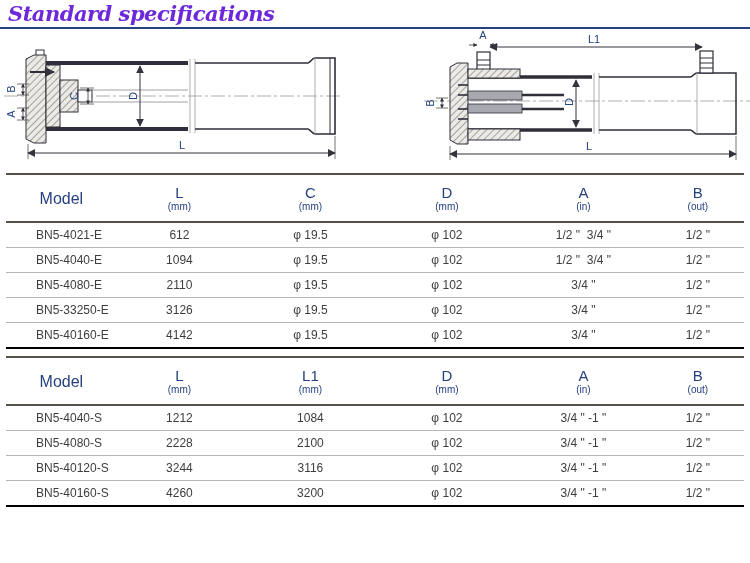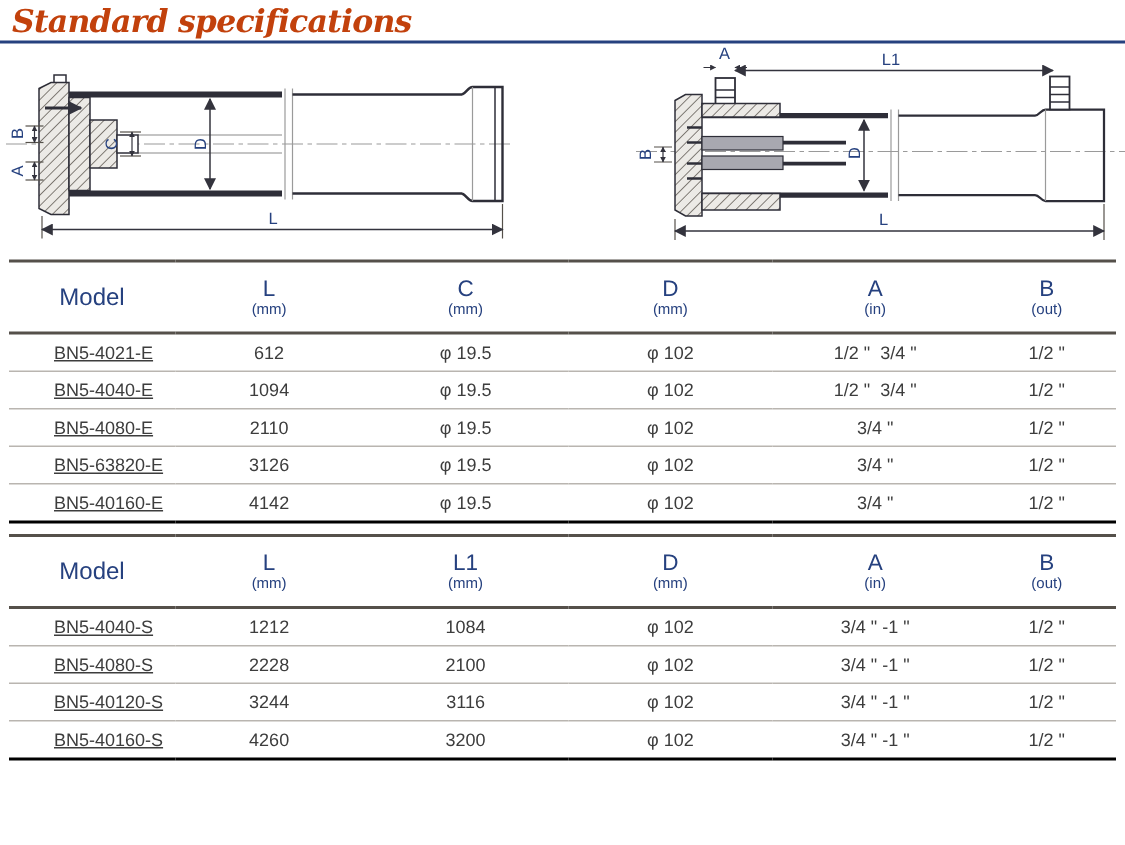--- a/index.html
+++ b/index.html
@@ -4,21 +4,21 @@
 <style>
   html,body{margin:0;padding:0;}
   body{
     width:750px;height:563px;background:#ffffff;position:relative;
     font-family:"Liberation Sans",sans-serif;color:#3d3d3d;overflow:hidden;
   }
   
   .hdr{position:absolute;top:0;left:0;width:750px;}
   .page-title{
     font-family:"DejaVu Serif",serif;font-style:italic;font-weight:bold;
-    color:#c2410c;font-size:21px;line-height:24px;margin:2px 0 0 8px;
+    color:#6d28d9;font-size:21px;line-height:24px;margin:2px 0 0 8px;
     letter-spacing:-0.5px;
   }
   .title-rule{height:0;border-bottom:2px solid #26417f;margin-top:1px;}
 
   
   .drawings{position:absolute;top:29px;left:0;width:750px;height:143px;}
   .drw-left{position:absolute;left:4px;top:3px;}
   .drw-right{position:absolute;left:424px;top:0;}
   svg text{
     fill:#26417f;font-family:"Liberation Sans",sans-serif;font-size:11px;
@@ -41,21 +41,21 @@
     border-bottom:2px solid #55504a;padding:0;
   }
   .spec th.model{font-size:16px;text-align:center;}
   .h-letter{display:block;font-size:15px;line-height:17px;text-align:center;}
   .h-unit{display:block;font-size:10px;line-height:12px;text-align:center;}
   .spec td{
     height:24px;font-size:12px;text-align:center;vertical-align:middle;
     border-top:1px solid #b9b5b0;padding:0;white-space:nowrap;color:#3d3d3d;
   }
   .spec tbody tr:first-child td{border-top:none;}
-  .spec td.model{text-align:left;padding-left:30px;text-decoration:underline;}
+  .spec td.model{text-align:left;padding-left:30px;}
 </style>
 </head>
 <body>
 
 <div class="hdr">
   <h1 class="page-title">Standard specifications</h1>
   <div class="title-rule"></div>
 </div>
 
 <div class="drawings">
@@ -267,21 +267,21 @@
     </tr>
     <tr>
       <td class="model">BN5-4080-E</td>
       <td>2110</td>
       <td>φ 19.5</td>
       <td>φ 102</td>
       <td>3/4 "</td>
       <td>1/2 "</td>
     </tr>
     <tr>
-      <td class="model">BN5-63820-E</td>
+      <td class="model">BN5-33250-E</td>
       <td>3126</td>
       <td>φ 19.5</td>
       <td>φ 102</td>
       <td>3/4 "</td>
       <td>1/2 "</td>
     </tr>
     <tr>
       <td class="model">BN5-40160-E</td>
       <td>4142</td>
       <td>φ 19.5</td>

